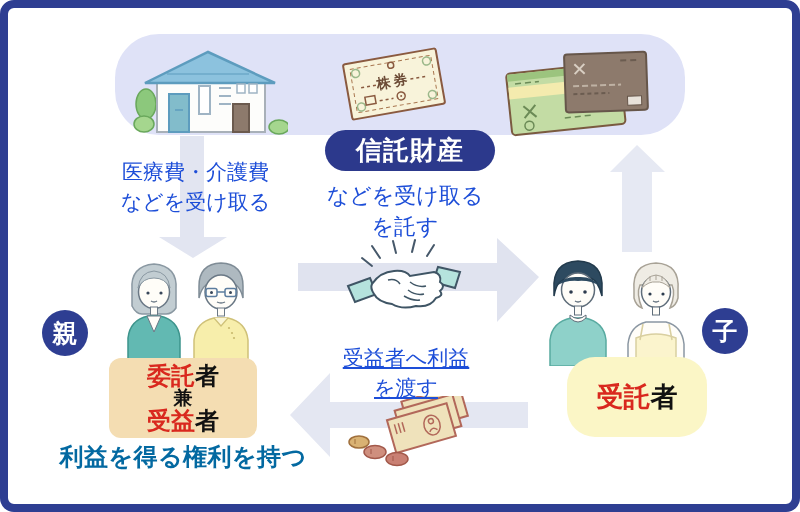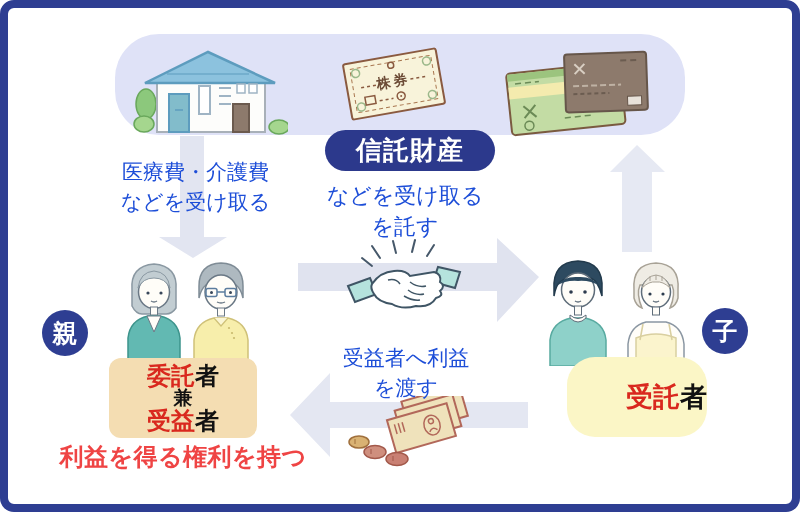--- a/index.html
+++ b/index.html
@@ -22,39 +22,39 @@
     left:325px;top:130px;width:170px;height:41px;background:#2c398c;border-radius:22px;
     color:#ffffff;font-weight:bold;font-size:26px;letter-spacing:1px;
     display:flex;align-items:center;justify-content:center;z-index:6;
   }
   .flow-text{
     white-space:pre-line;text-align:center;color:#1d4ed8;font-weight:500;z-index:7;
   }
   .t-receive{left:98px;top:157px;width:195px;font-size:21px;line-height:30px;}
   .t-entrust{left:305px;top:180px;width:200px;font-size:22px;line-height:31px;}
   .t-manage{left:540px;top:159px;width:190px;font-size:22px;line-height:31px;}
-  .t-deliver{left:316px;top:343px;width:180px;font-size:21px;line-height:30px;}
+  .t-deliver{left:316px;top:343px;width:180px;font-size:21px;line-height:30px;text-decoration:underline;}
   .role-box{
     border-radius:12px;display:flex;flex-direction:column;align-items:center;justify-content:center;
     z-index:5;color:#111;font-weight:bold;
   }
   .box-parent{left:109px;top:358px;width:148px;height:80px;background:#f4ddb2;}
-  .box-child{left:567px;top:357px;width:140px;height:80px;background:#fbf6c6;border-radius:28px;align-items:flex-end;}
+  .box-child{left:567px;top:357px;width:140px;height:80px;background:#fbf6c6;border-radius:28px;}
   .role-line{font-size:24px;line-height:25px;}
   .role-line.small{font-size:19px;line-height:20px;}
   .role-child-line{font-size:27px;}
   .red{color:#d9281e;}
   .round-badge{
     width:46px;height:46px;border-radius:50%;background:#2e3e92;color:#fff;font-weight:bold;
     font-size:25px;display:flex;align-items:center;justify-content:center;z-index:8;
   }
   .b-parent{left:42px;top:310px;}
   .b-child{left:702px;top:308px;}
   .note{
-    left:50px;top:441px;width:266px;text-align:center;color:#ef4444;font-weight:bold;
+    left:50px;top:441px;width:266px;text-align:center;color:#0369a1;font-weight:bold;
     font-size:24px;z-index:7;letter-spacing:0.5px;
   }
 </style>
 </head>
 <body>
 
 <div class="stage">
 
   <div class="abs band"></div>
 

